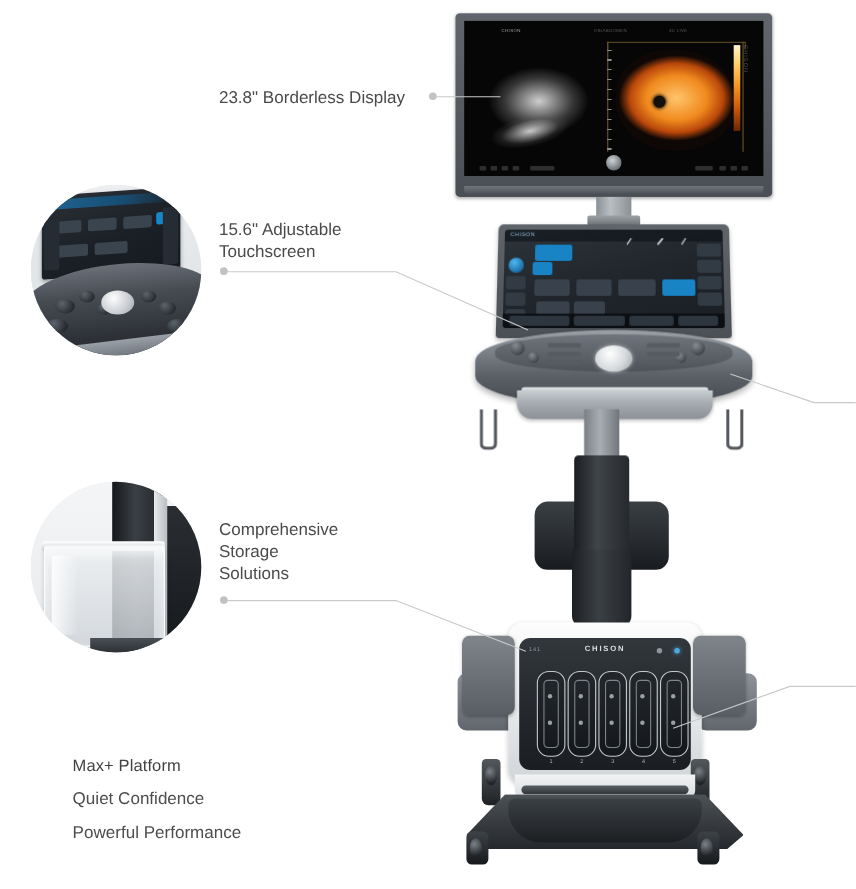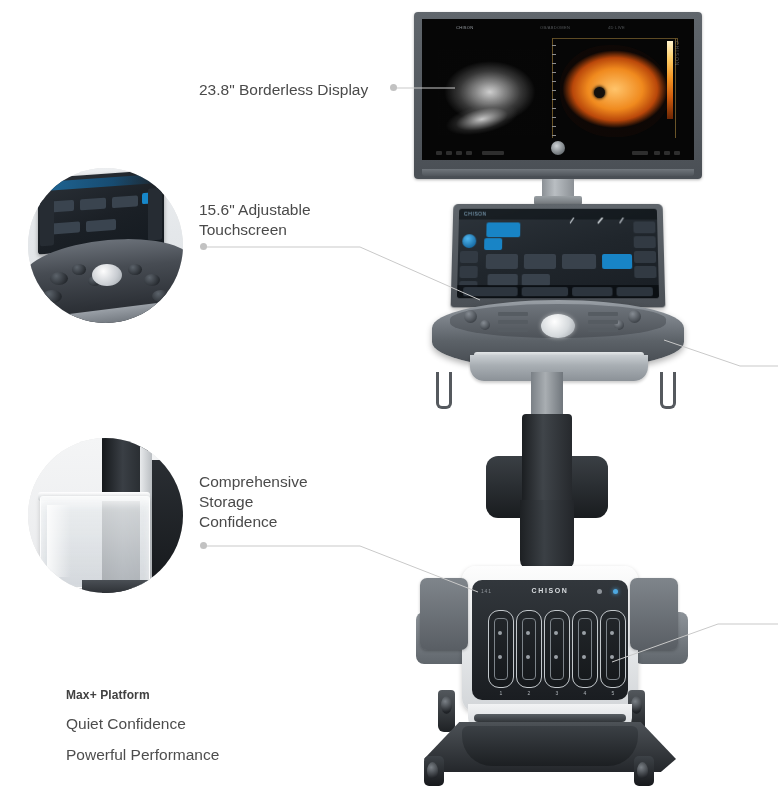--- a/index.html
+++ b/index.html
@@ -15,21 +15,21 @@
   .stage{position:absolute;inset:0;}
 
   
   .callout{position:absolute;color:#4a4a4a;font-size:15.5px;line-height:20px;white-space:pre-line;}
   #callout-display{left:199px;top:80px;}
   #callout-touch{left:199px;top:200px;}
   #callout-storage{left:199px;top:472px;}
 
   
   #platform-block{position:absolute;left:66px;top:688px;}
-  #platform-title{font-size:12px;font-weight:bold;color:#414141;letter-spacing:.1px;}
+  #platform-title{font-size:15px;font-weight:normal;color:#414141;letter-spacing:.1px;}
   .platform-line{font-size:15.5px;color:#4d4d4d;margin-top:13px;}
 
   
   .leader{position:absolute;left:0;top:0;width:778px;height:808px;pointer-events:none;}
   .dot{position:absolute;width:7px;height:7px;border-radius:50%;background:#c2c2c2;}
 
   
   .inset{position:absolute;width:155px;height:155px;border-radius:50%;overflow:hidden;
          background:#f2f2f2;box-shadow:inset 0 0 0 1px rgba(0,0,0,.05);}
   #inset-touch{left:28px;top:168px;}
@@ -397,21 +397,21 @@
 
   <div class="dot" style="left:390px;top:84px;"></div>
   <div class="dot" style="left:200px;top:243px;"></div>
   <div class="dot" style="left:200px;top:542px;"></div>
 
   <div class="callout" id="callout-display">23.8" Borderless Display</div>
   <div class="callout" id="callout-touch">15.6" Adjustable
 Touchscreen</div>
   <div class="callout" id="callout-storage">Comprehensive
 Storage
-Confidence</div>
+Solutions</div>
 
   <div class="inset" id="inset-touch">
     <div class="ins1-bg"></div>
     <div class="ins1-screen">
       <div class="ins1-tile" style="left:10px;top:24px;width:26px;"></div>
       <div class="ins1-tile" style="left:42px;top:24px;width:26px;"></div>
       <div class="ins1-tile" style="left:74px;top:24px;width:26px;"></div>
       <div class="ins1-tile ins1-hi" style="left:104px;top:22px;width:18px;"></div>
       <div class="ins1-tile" style="left:12px;top:46px;width:30px;"></div>
       <div class="ins1-tile" style="left:48px;top:46px;width:30px;"></div>

